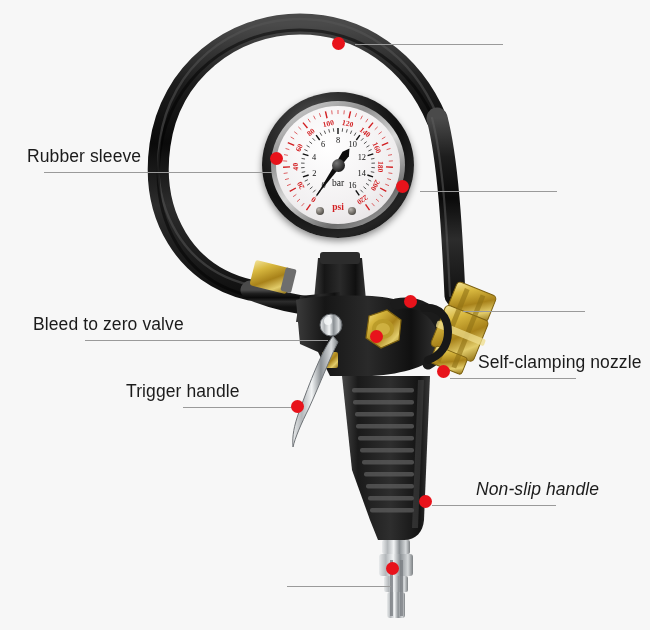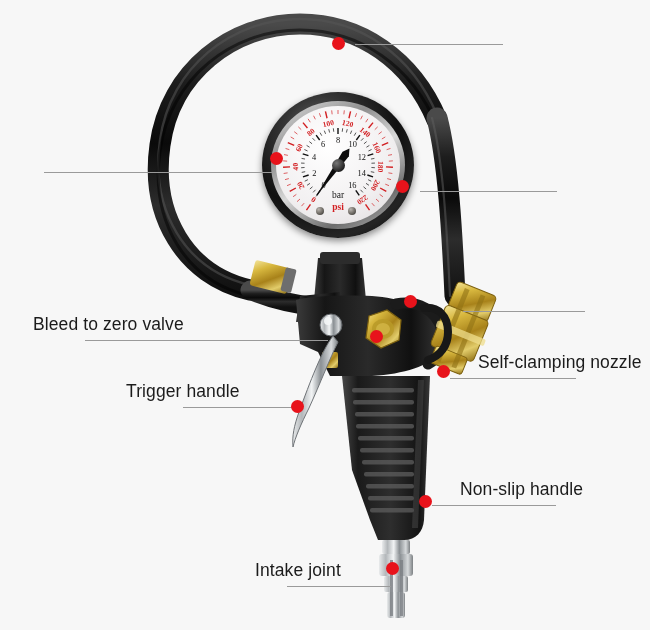--- a/index.html
+++ b/index.html
@@ -71,21 +71,21 @@
     z-index:6;
   }
   .g-unit{
     position:absolute;
     left:0;right:0;
     text-align:center;
     font-size:9.5px;
     font-family:"Liberation Serif", serif;
     z-index:5;
   }
-  .g-unit.bar{top:84px;color:#141414;text-align:center;}
+  .g-unit.bar{top:72px;color:#141414;text-align:center;}
   .g-unit.psi{top:96px;color:#d21f22;font-weight:bold;}
   .g-screw{
     position:absolute;
     width:8px;height:8px;border-radius:50%;
     background:radial-gradient(circle at 34% 30%,#b9b4ae 0%,#6d6963 55%,#2b2927 100%);
     z-index:5;
   }
   .body-svg{position:absolute;left:0;top:0;}
 </style>
 </head>
@@ -351,20 +351,21 @@
       <rect x="466" y="290" width="5" height="78" fill="#8f7114" opacity=".6"></rect>
       <rect x="436" y="330" width="52" height="7" rx="2" fill="#efdd8c" opacity=".75"></rect>
     </g>
 
     <path d="M 424,308 C 438,306 448,316 448,332 C 448,346 440,356 428,360" fill="none" stroke="#181818" stroke-width="8" stroke-linecap="round"></path>
   </svg>
 
   <div class="leader" style="left:355px;top:44px;width:148px;"></div>
   <div class="dot" style="left:332px;top:37px;"></div>
 
+  <div class="callout" style="left:27px;top:146px;">Rubber sleeve</div>
   <div class="leader" style="left:44px;top:172px;width:228px;"></div>
   <div class="dot" style="left:270px;top:152px;"></div>
 
   <div class="leader" style="left:420px;top:191px;width:137px;"></div>
   <div class="dot" style="left:396px;top:180px;"></div>
 
   <div class="leader" style="left:463px;top:311px;width:122px;"></div>
   <div class="dot" style="left:404px;top:295px;"></div>
 
   <div class="callout" style="left:33px;top:314px;">Bleed to zero valve</div>
@@ -372,21 +373,20 @@
   <div class="dot" style="left:370px;top:330px;"></div>
 
   <div class="callout" style="left:478px;top:352px;">Self-clamping nozzle</div>
   <div class="leader" style="left:450px;top:378px;width:126px;"></div>
   <div class="dot" style="left:437px;top:365px;"></div>
 
   <div class="callout" style="left:126px;top:381px;">Trigger handle</div>
   <div class="leader" style="left:183px;top:407px;width:111px;"></div>
   <div class="dot" style="left:291px;top:400px;"></div>
 
-  <div class="callout" style="left:460px;top:479px;">Non-slip handle</div>
+  <div class="callout" style="left:476px;top:479px;font-style:italic;">Non-slip handle</div>
   <div class="leader" style="left:432px;top:505px;width:124px;"></div>
   <div class="dot" style="left:419px;top:495px;"></div>
 
-  <div class="callout" style="left:255px;top:560px;">Intake joint</div>
   <div class="leader" style="left:287px;top:586px;width:104px;"></div>
   <div class="dot" style="left:386px;top:562px;"></div>
 
 </div>
 
 </body></html>

